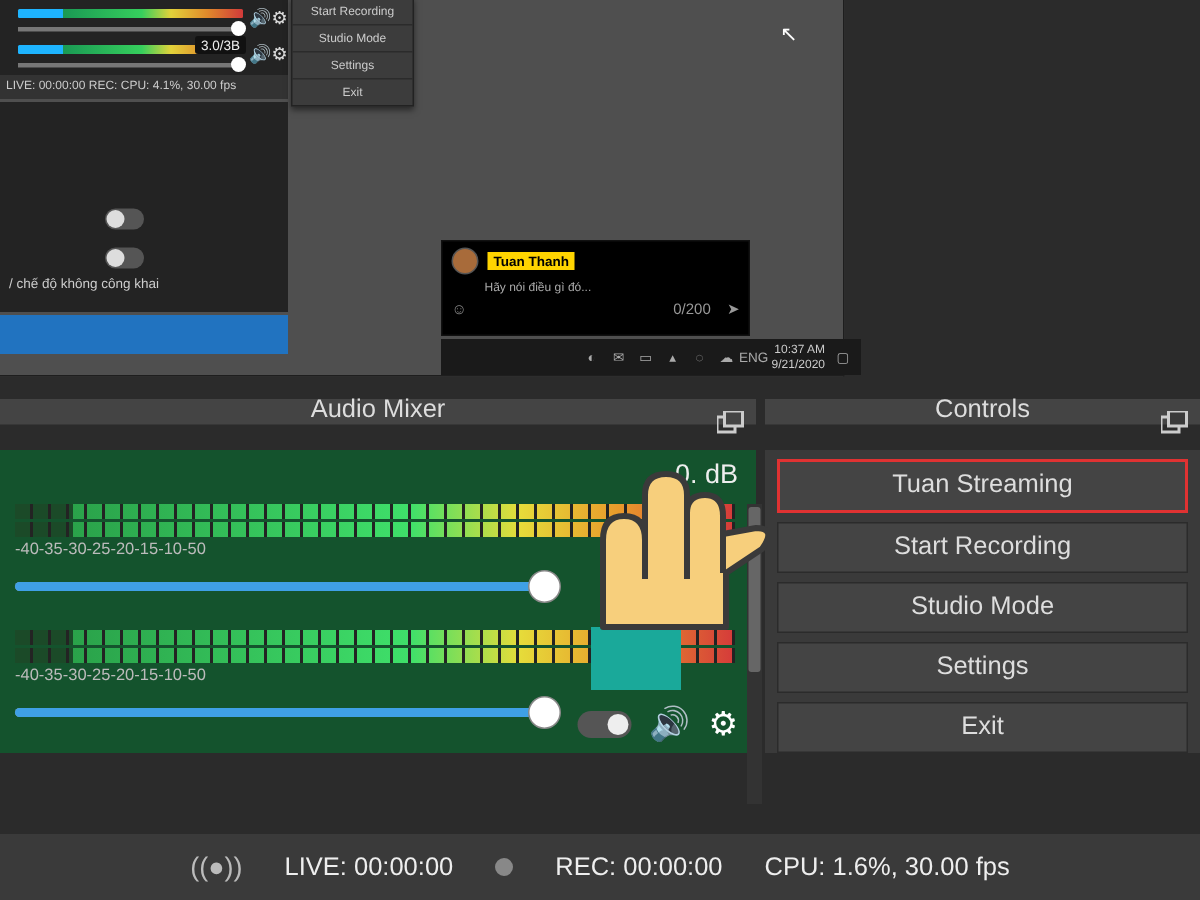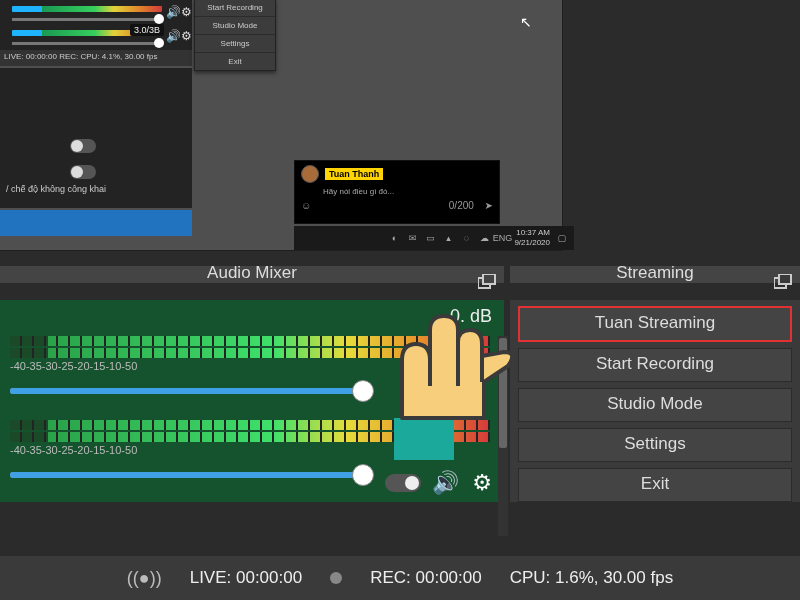--- a/index.html
+++ b/index.html
@@ -238,21 +238,21 @@
         </div>
 
         <div class="scrollbar">
             <div class="thumb"></div>
           </div>
       </div>
     </div>
 
     <div class="panel ctrl">
       <div class="panel-head">
-        <span class="panel-title">Streaming</span>
+        <span class="panel-title">Controls</span>
         <span class="pop-icon">
           <svg width="18" height="16">
               <rect x="0" y="4" width="12" height="10" fill="none" stroke="#ccc" stroke-width="2"></rect>
               <rect x="5" y="0" width="12" height="10" fill="#3a3a3a" stroke="#ccc" stroke-width="2"></rect>
             </svg>
         </span>
       </div>
       <div class="ctrl-body">
         <div class="ctrl-btn hl">Tuan Streaming</div>
         <div class="ctrl-btn">Start Recording</div>

